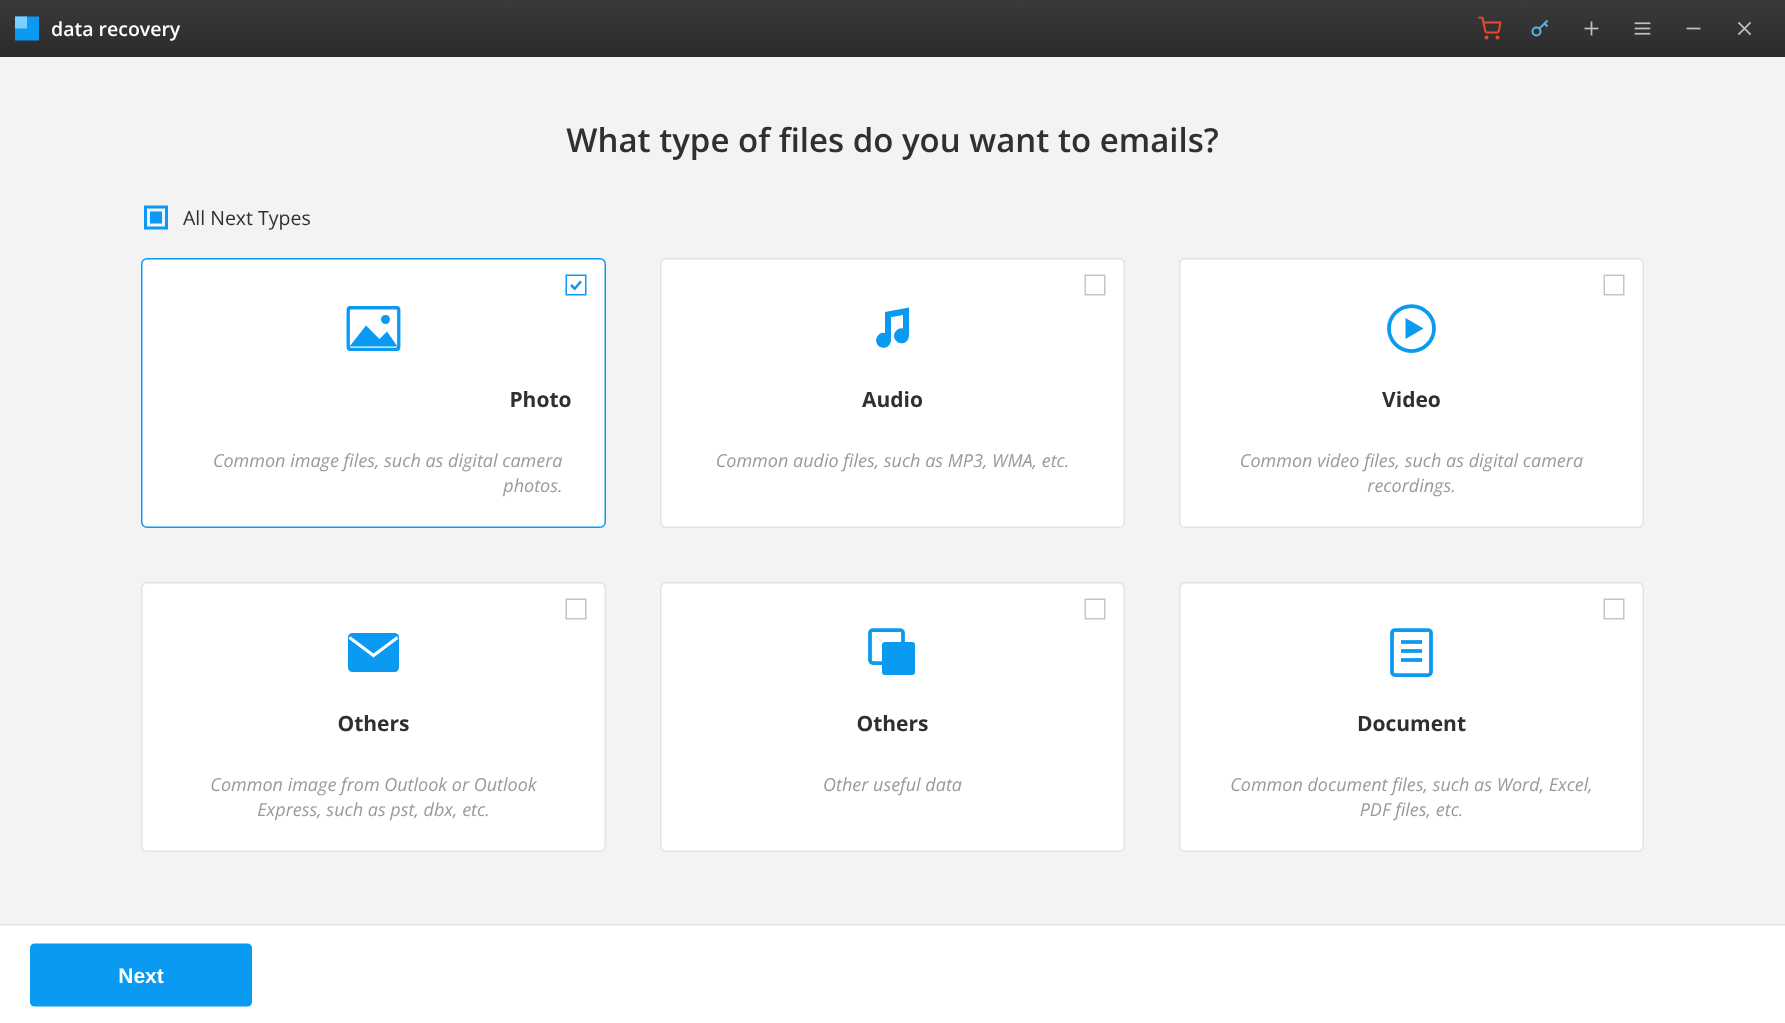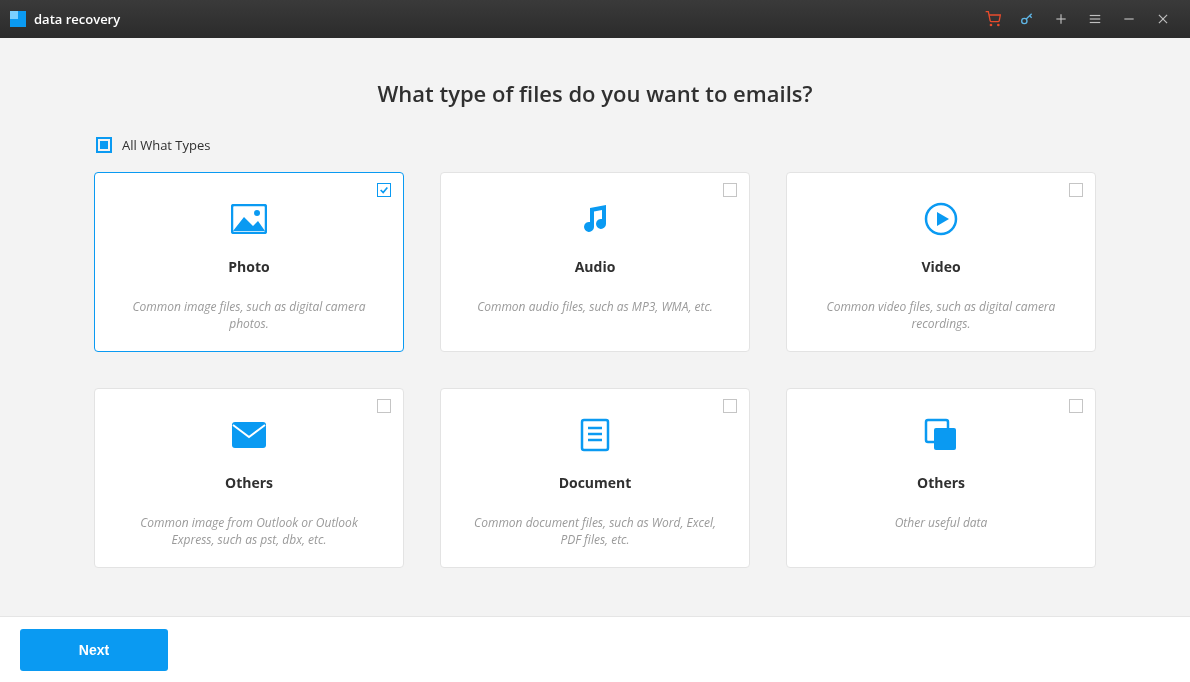--- a/index.html
+++ b/index.html
@@ -81,21 +81,21 @@
   .card {
     background:#fff;
     height:180px;
     border:1px solid #e3e3e3;
     border-radius:4px;
     position:relative;
     padding:20px 22px 0;
     text-align:center;
     cursor:pointer;
   }
-  .card.selected { border-color:#0a9af2; }
+  .card.selected { border-color:#0a9af2;text-align:right; }
   .card .corner-chk{
     position:absolute; top:10px; right:12px;
     width:14px;height:14px;
     border:1px solid #c5c5c5;
     display:flex;align-items:center;justify-content:center;
   }
   .card.selected .corner-chk{
     border-color:#0a9af2;
   }
   .card.selected .corner-chk svg{display:block;}
@@ -173,21 +173,21 @@
   </div>
 </div>
 
 <div class="page">
   <div class="heading">What type of files do you want to emails?</div>
   <div class="content">
     <div class="all-row">
       <div class="chk-all">
           <div class="inner"></div>
         </div>
-      <div class="all-label">All What Types</div>
+      <div class="all-label">All Next Types</div>
     </div>
 
     <div class="grid">
 
       <div class="card selected">
         <div class="corner-chk">
           <svg width="10" height="10" viewBox="0 0 24 24" fill="none" stroke="#0a9af2" stroke-width="4">
               <polyline points="4 12 10 18 20 6"></polyline>
             </svg>
         </div>
@@ -234,51 +234,51 @@
           
         </div>
         <div class="icon-wrap">
           <svg width="36" height="28" viewBox="0 0 36 28">
               <rect x="1" y="1" width="34" height="26" rx="3" fill="#0a9af2"></rect>
               <path d="M2 4 L18 16 L34 4" fill="none" stroke="#fff" stroke-width="2"></path>
             </svg>
         </div>
         <div class="ctitle">Others</div>
         <div class="cdesc">Common image from Outlook or Outlook Express, such as pst, dbx, etc.</div>
+      </div>
+
+      <div class="card">
+        <div class="corner-chk">
+          
+        </div>
+        <div class="icon-wrap">
+          <svg width="34" height="34" viewBox="0 0 34 34">
+              <rect x="2" y="2" width="22" height="22" rx="2" fill="none" stroke="#0a9af2" stroke-width="2.5"></rect>
+              <rect x="10" y="10" width="22" height="22" rx="2" fill="#0a9af2"></rect>
+            </svg>
+        </div>
+        <div class="ctitle">Others</div>
+        <div class="cdesc">Other useful data</div>
       </div>
 
       <div class="card">
         <div class="corner-chk">
           
         </div>
         <div class="icon-wrap">
           <svg width="30" height="34" viewBox="0 0 30 34">
               <rect x="2" y="2" width="26" height="30" rx="2" fill="none" stroke="#0a9af2" stroke-width="2.5"></rect>
               <line x1="8" y1="10" x2="22" y2="10" stroke="#0a9af2" stroke-width="2.5"></line>
               <line x1="8" y1="16" x2="22" y2="16" stroke="#0a9af2" stroke-width="2.5"></line>
               <line x1="8" y1="22" x2="22" y2="22" stroke="#0a9af2" stroke-width="2.5"></line>
             </svg>
         </div>
         <div class="ctitle">Document</div>
         <div class="cdesc">Common document files, such as Word, Excel, PDF files, etc.</div>
       </div>
 
-      <div class="card">
-        <div class="corner-chk">
-          
-        </div>
-        <div class="icon-wrap">
-          <svg width="34" height="34" viewBox="0 0 34 34">
-              <rect x="2" y="2" width="22" height="22" rx="2" fill="none" stroke="#0a9af2" stroke-width="2.5"></rect>
-              <rect x="10" y="10" width="22" height="22" rx="2" fill="#0a9af2"></rect>
-            </svg>
-        </div>
-        <div class="ctitle">Others</div>
-        <div class="cdesc">Other useful data</div>
-      </div>
-
     </div>
   </div>
 </div>
 
 <div class="footer">
   <button class="next-btn">Next</button>
 </div>
 
 </body></html>

